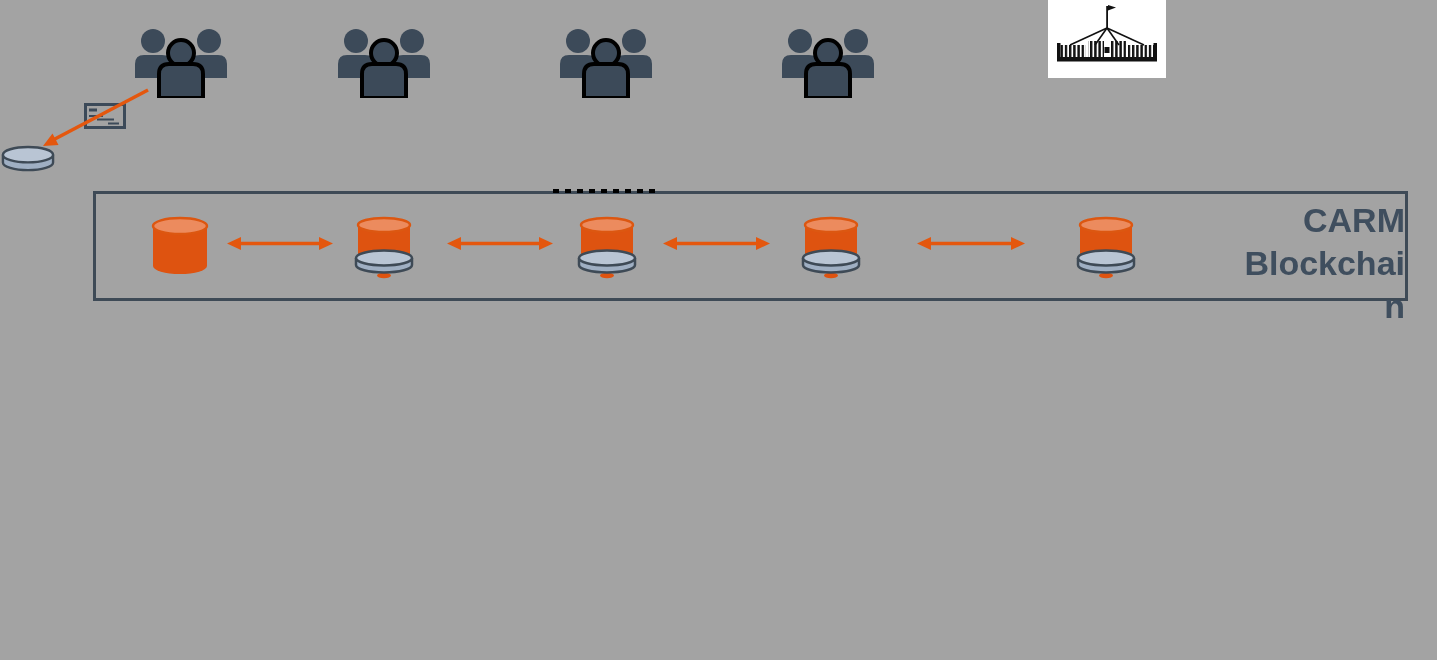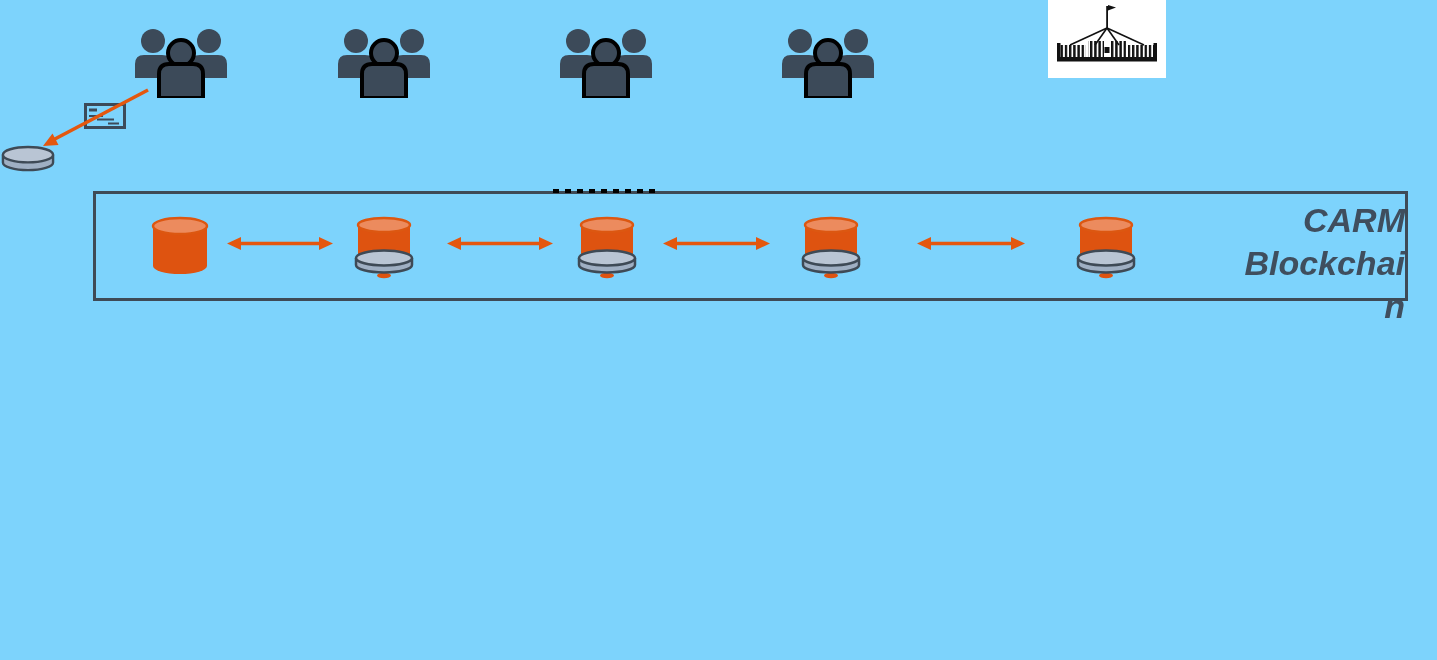--- a/index.html
+++ b/index.html
@@ -1,18 +1,18 @@
 <!DOCTYPE html>
 <html><head>
 <meta charset="utf-8">
 <style>
   html,body{margin:0;padding:0;background:#000;}
   #canvas{
-    position:relative;width:1437px;height:660px;background:#7dd3fc;
-    overflow:hidden;font-family:"Liberation Sans",sans-serif;font-style:italic;
+    position:relative;width:1437px;height:660px;background:#a3a3a3;
+    overflow:hidden;font-family:"Liberation Sans",sans-serif;
   }
   .abs{position:absolute;}
   .people-group{width:104px;height:70px;top:28px;}
   #group-1{left:129px;} #group-2{left:332px;} #group-3{left:554px;} #group-4{left:776px;}
   #parliament-card{left:1048px;top:0px;width:118px;height:78px;background:#fff;}
   #invoice-icon{left:84px;top:103px;width:42px;height:26px;z-index:3;}
   #storage-disk{left:1px;top:145px;width:54px;height:29px;z-index:3;}
   #blockchain-box{
     left:93px;top:191px;width:1315px;height:110px;box-sizing:border-box;
     border:3px solid #3E4A56;z-index:1;

